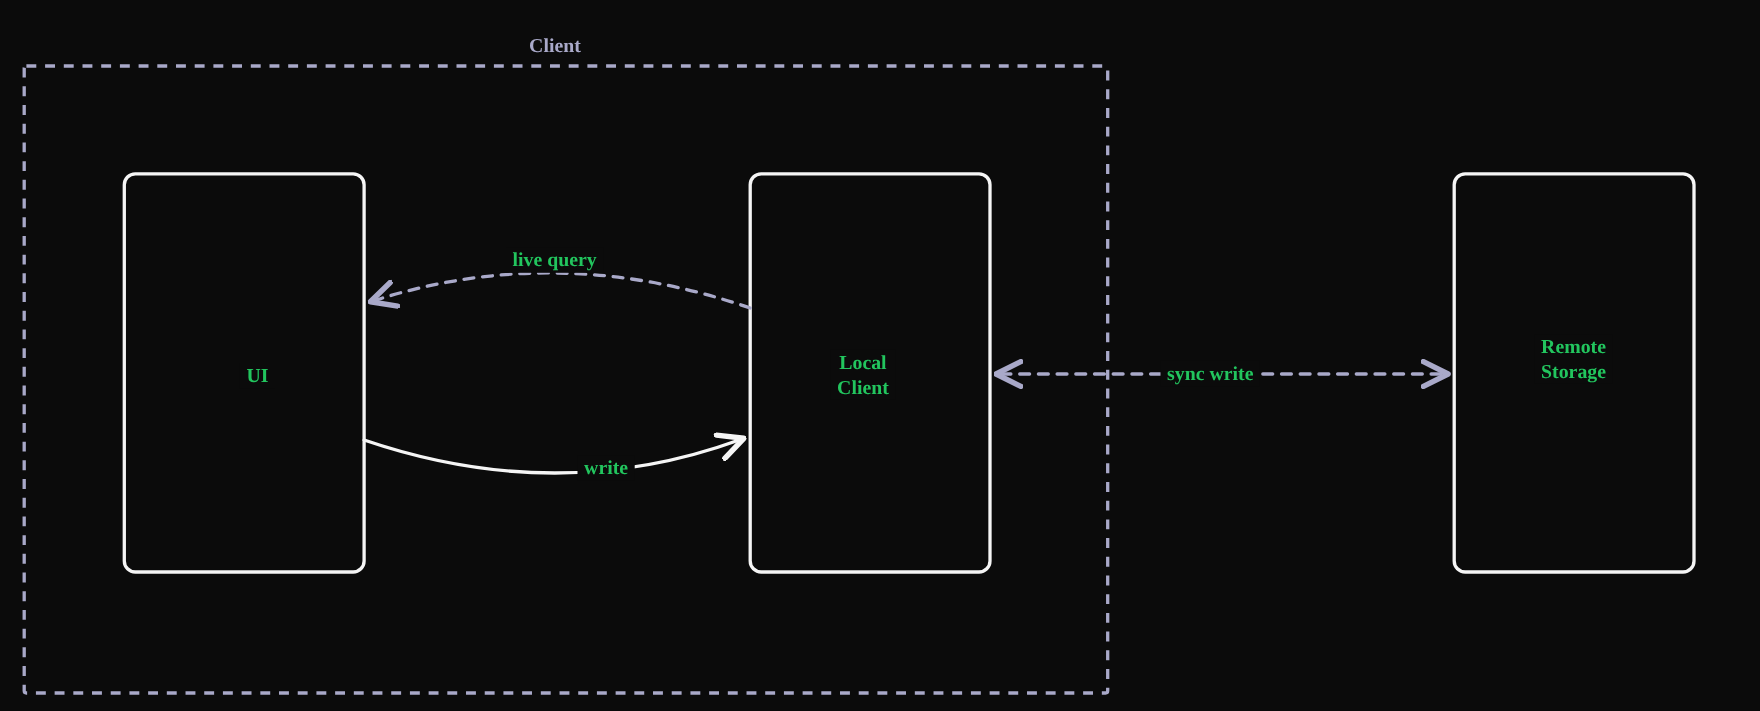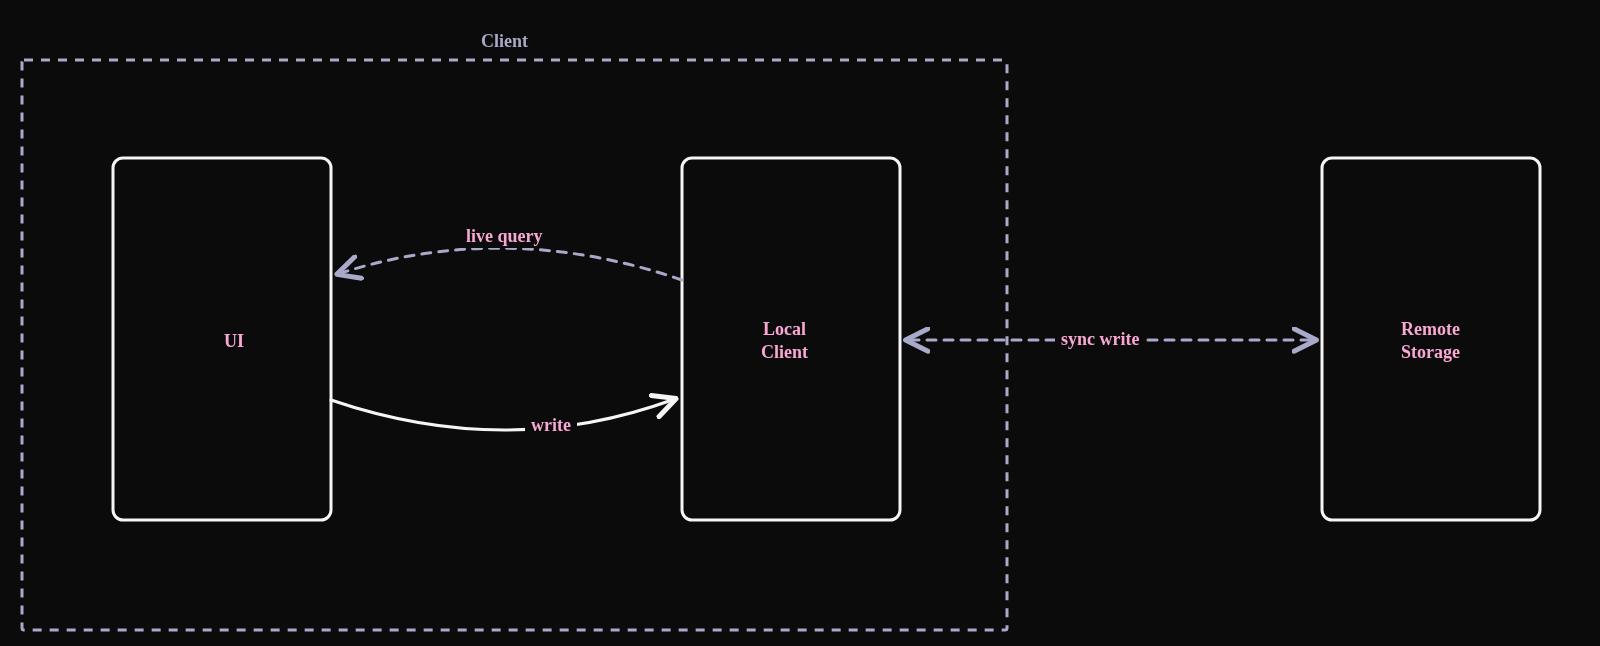--- a/index.html
+++ b/index.html
@@ -22,21 +22,21 @@
     position: absolute;
     inset: 0;
     width: 1600px;
     height: 646px;
   }
   .label {
     position: absolute;
     font-size: 18px;
     font-weight: bold;
     text-align: center;
-    color: #f9a8d4;
+    color: #22c55e;
     line-height: 1.25;
     white-space: pre;
     background: #0b0b0b;
     padding: 0 6px;
   }
   .label.grey {
     color: #a9a9c9;
     background: transparent;
   }
 </style>
@@ -70,21 +70,21 @@
     <line x1="910" y1="340" x2="1312" y2="340" stroke="#a9a9c9" stroke-width="3" stroke-dasharray="9 8" stroke-linecap="round" marker-start="url(#arrow-grey)" marker-end="url(#arrow-grey)"></line>
   </svg>
 
   <div class="label grey" style="left:475px; top:30px;">Client</div>
 
   <div class="label" style="left:218px; top:330px;">UI</div>
 
   <div class="label" style="left:755px; top:318px;">Local
 Client</div>
 
-  <div class="label" style="left:1395px; top:318px;text-align:center;">Remote
+  <div class="label" style="left:1395px; top:304px;text-align:center;">Remote
 Storage</div>
 
   <div class="label" style="left:460px; top:225px;">live query</div>
 
   <div class="label" style="left:477px; top:414px;margin-left:48px;">write</div>
 
   <div class="label" style="left:1055px; top:328px;">sync write</div>
 
 </div>
 

